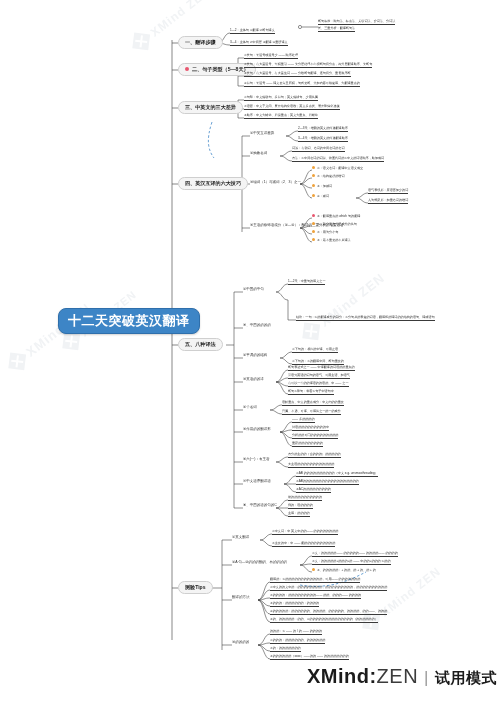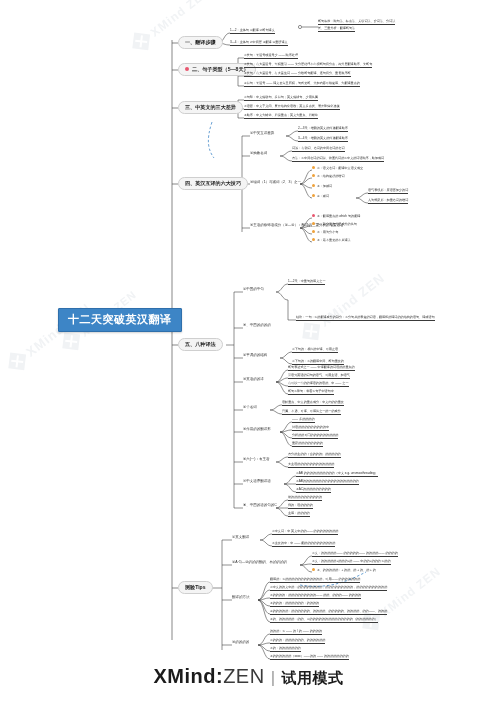--- a/index.html
+++ b/index.html
@@ -14,42 +14,42 @@
       white-space:nowrap;pointer-events:none;}
   .wm .dia{display:inline-block;width:16px;height:16px;background:#f1f3f5;
       transform:rotate(45deg);margin-right:5px;vertical-align:-3px;position:relative;}
   .wm .dia:after{content:"";position:absolute;left:7px;top:2px;width:2px;height:12px;background:#fff;}
   .wm .dia:before{content:"";position:absolute;top:7px;left:2px;height:2px;width:12px;background:#fff;}
   svg#wires{position:absolute;left:0;top:0;width:497px;height:702px;pointer-events:none;}
   .node{position:absolute;white-space:nowrap;color:#1a1a1a;line-height:1.05;}
 
   
   .central{
-    background:#3d85c6;color:#ffffff;border:1px solid #2f6fab;border-radius:1px;
-    font-size:11px;font-weight:700;padding:5px 9px;letter-spacing:.5px;
+    background:#3d85c6;color:#ffffff;border:1px solid #2f6fab;border-radius:8px;
+    font-size:13px;font-weight:700;padding:5px 9px;letter-spacing:.5px;
     box-shadow:0 1px 2px rgba(0,0,0,.18);
   }
   
   .main{
     background:#f4f4f4;border:1px solid #cfcfcf;border-radius:9px;
     font-size:5.1px;font-weight:700;padding:3px 6px;color:#222;
   }
   .main .mk{display:inline-block;width:4px;height:4px;border-radius:50%;
      background:#e8576f;margin-right:3px;vertical-align:0px;}
   
   .sub{font-size:3.5px;color:#2b2b2b;font-weight:400;}
   
   .leaf{font-size:3.1px;color:#2b2b2b;border-bottom:.6px solid #3a3a3a;padding-bottom:.5px;}
   .leaf.nb{border-bottom:none;}
   .leaf .n{display:inline-block;width:3.4px;height:3.4px;border-radius:50%;
      background:#efa23c;margin-right:1.6px;vertical-align:-.2px;}
   .leaf .n.r{background:#e8576f;}
 
   
-  #brand{position:absolute;left:0;right:0;bottom:14px;text-align:center;
+  #brand{position:absolute;left:0;right:0;bottom:14px;text-align:right;
      font-size:20px;font-weight:700;color:#1b1b1b;letter-spacing:.5px;margin-top:12px;}
   #brand .zen{font-weight:400;color:#3b3b3b;}
   #brand .sep{font-weight:300;color:#9a9a9a;margin:0 6px;font-size:17px;}
   #brand .mode{font-size:15px;font-weight:700;color:#1b1b1b;}
 </style>
 </head>
 <body>
 
 <div id="canvas">
 

